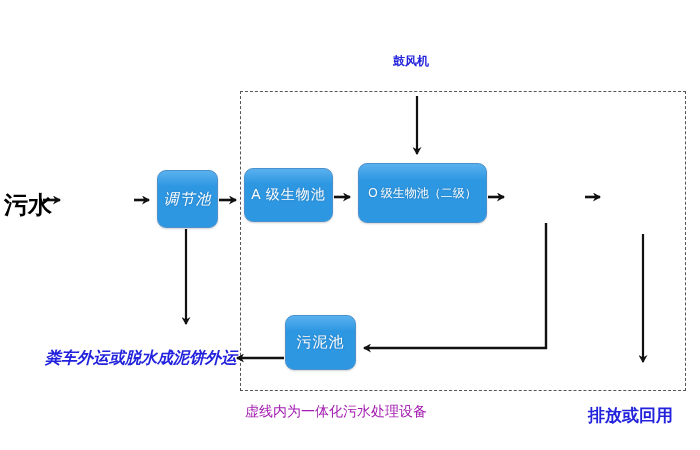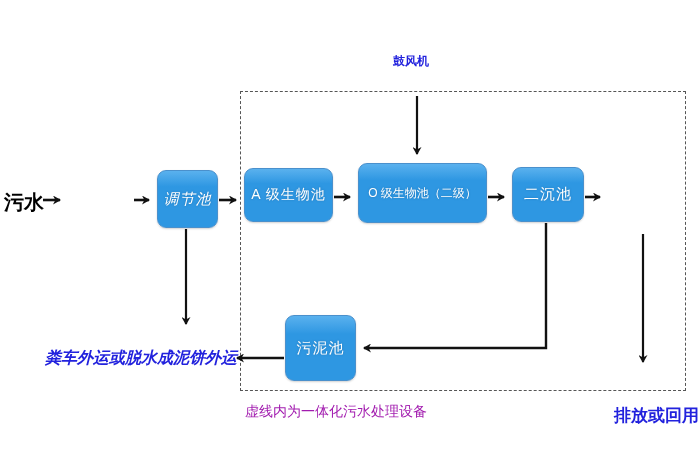--- a/index.html
+++ b/index.html
@@ -71,45 +71,42 @@
     <path d="M334,197 L350,197" stroke="#111111" stroke-width="2.6" fill="none" marker-end="url(#ah)"></path>
     <path d="M488,197 L504,197" stroke="#111111" stroke-width="2.6" fill="none" marker-end="url(#ah)"></path>
     <path d="M585,197 L600,197" stroke="#111111" stroke-width="2.6" fill="none" marker-end="url(#ah)"></path>
     <path d="M417,96 L417,154" stroke="#111111" stroke-width="2.2" fill="none" marker-end="url(#ah)"></path>
     <path d="M186,229 L186,324" stroke="#111111" stroke-width="2.2" fill="none" marker-end="url(#ah)"></path>
     <path d="M546,223 L546,348 L364,348" stroke="#111111" stroke-width="2.4" fill="none" marker-end="url(#ah)"></path>
     <path d="M284,358 L237,358" stroke="#111111" stroke-width="2.6" fill="none" marker-end="url(#ah)"></path>
     <path d="M643,234 L643,362" stroke="#111111" stroke-width="2.2" fill="none" marker-end="url(#ah)"></path>
   </svg>
 
-  <div class="lbl dark" style="left:4px;top:189px;font-size:20px;font-weight:bold;color:#000;">污水</div>
+  <div class="lbl dark" style="left:4px;top:189px;font-size:24px;font-weight:bold;color:#000;">污水</div>
 
   <div class="lbl blue" style="left:393px;top:53px;font-size:12px;">鼓风机</div>
 
   <div class="lbl blue" style="left:45px;top:348px;font-size:16px;font-style:italic;">粪车外运或脱水成泥饼外运</div>
 
   <div class="lbl dark" style="left:245px;top:403px;font-size:14px;color:#a21caf;">虚线内为一体化污水处理设备</div>
 
-  <div class="lbl blue" style="left:614px;top:404px;font-size:17px;">排放或回用</div>
+  <div class="lbl blue" style="left:588px;top:404px;font-size:17px;">排放或回用</div>
 
 
   <div class="node" style="left:157px;top:170px;width:61px;height:58px;font-style:italic;">
     <span>调节池</span>
   </div>
 
   <div class="node" style="left:244px;top:168px;width:89px;height:54px;font-size:14px;">
     <span>A 级生物池</span>
   </div>
 
   <div class="node" style="left:358px;top:163px;width:129px;height:60px;font-size:12px;letter-spacing:0;">
     <span>O 级生物池（二级）</span>
   </div>
 
-  <div class="node" style="left:512px;top:167px;width:72px;height:55px;">
-    <span>二沉池</span>
-  </div>
 
 
-  <div class="node" style="left:285px;top:315px;width:71px;height:66px;">
+  <div class="node" style="left:285px;top:315px;width:71px;height:55px;">
     <span>污泥池</span>
   </div>
 
 </div>
 
 </body></html>

